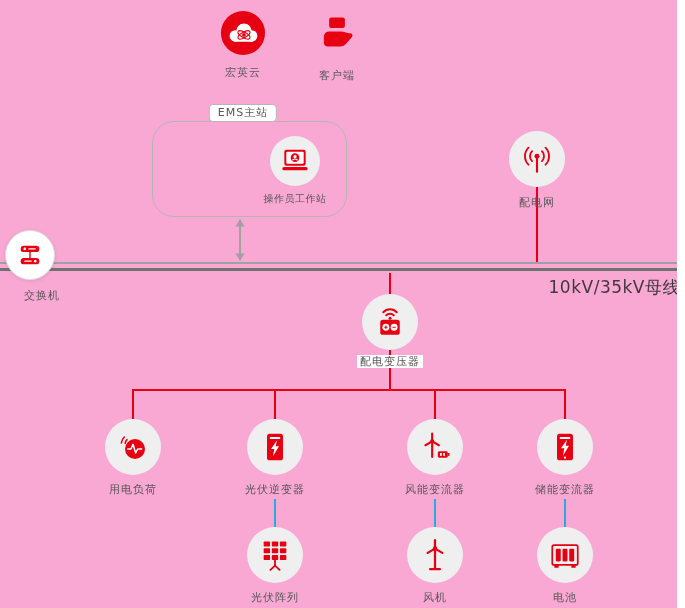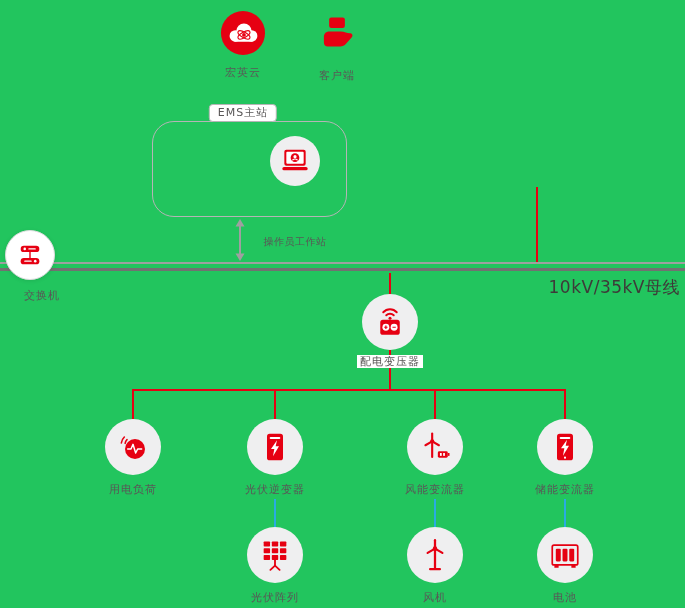--- a/index.html
+++ b/index.html
@@ -1,17 +1,17 @@
 <!DOCTYPE html>
 <html style="--red: #e60012; --blue: #29abe2; --text: #595757; --bus-top: #9fa0a0; --bus-bottom: #727171; --node-bg: #efeff0; --box-border: #b5b5b6;"><head>
 <meta charset="utf-8">
 <style>
   html,body{margin:0;padding:0;background:#ffffff;}
   body{font-family:"DejaVu Sans","Liberation Sans",sans-serif;}
-  .canvas{position:relative;width:685px;height:608px;background:#22c55e;overflow:hidden;}
+  .canvas{position:relative;width:629px;height:608px;background:#f9a8d4;overflow:hidden;padding-left:48px;}
   .node{position:absolute;display:flex;flex-direction:column;align-items:center;z-index:2;}
   .circle{border-radius:50%;background:var(--node-bg,#efeff0);display:flex;align-items:center;justify-content:center;}
   .circle.d50{width:50px;height:50px;}
   .circle.d56{width:56px;height:56px;}
   .circle.white{background:#fff;border:1px solid #dcdcdd;box-shadow:0 1px 4px rgba(0,0,0,.10);width:48px;height:48px;}
   .label{color:var(--text,#595757);font-size:11px;letter-spacing:1px;white-space:nowrap;text-align:center;line-height:13px;}
   .label.small{font-size:10px;letter-spacing:.5px;}
   .icon{color:var(--red,#e60012);display:block;}
   .connector{position:absolute;z-index:1;}
   .red-line{background:var(--red,#e60012);}
@@ -47,40 +47,55 @@
       <rect x="15" y="5" width="18" height="12" rx="2.5" fill="currentColor"></rect>
       <path d="M9 27c0-3.5 2.5-6 6-6h13c5 0 7.5 2 10.5 2 2.8 0 4.2 2.4 2.4 4.6l-6.6 7.6c-1.7 2-4 3.1-6.6 3.1H13.5C10.8 38.3 9 36.4 9 33.7V27z" fill="currentColor"></path>
     </svg>
     <div class="label" style="margin-top:14px;">客户端</div>
   </div>
 
   <div class="ems-box"></div>
   <div class="ems-badge">EMS主站</div>
 
 
-  <div class="node" style="left:251px;top:136px;width:88px;gap:43px;">
+  <div class="node" style="left:251px;top:136px;width:88px;">
     <div class="circle d50">
       <svg class="icon" width="32" height="32" viewBox="0 0 48 48">
         <rect x="8" y="7" width="32" height="24" rx="3" fill="currentColor"></rect>
         <rect x="11" y="10" width="26" height="18" rx="1.5" fill="#fff"></rect>
         <circle cx="24" cy="19" r="6.5" fill="currentColor"></circle>
         <circle cx="24" cy="17.5" r="2.4" fill="#fff"></circle>
         <path d="M20.5 22.5a5.5 5.5 0 0 1 7 0" stroke="#fff" stroke-width="1.6" fill="none" stroke-linecap="round"></path>
         <rect x="5" y="33" width="38" height="5" rx="2.5" fill="currentColor"></rect>
       </svg>
     </div>
     <div class="label small" style="margin-top:6px;">操作员工作站</div>
   </div>
 
   <svg class="connector" style="left:233px;top:219px;" width="14" height="42" viewBox="0 0 14 42">
     <path d="M7 6v30" stroke="#9fa0a0" stroke-width="2"></path>
     <path d="M7 0l4.5 7.5h-9z" fill="#9fa0a0"></path>
     <path d="M7 42l4.5-7.5h-9z" fill="#9fa0a0"></path>
   </svg>
 
+  <div class="node" style="left:495px;top:131px;width:84px;">
+    <div class="circle d56">
+      <svg class="icon" width="34" height="34" viewBox="0 0 48 48">
+        <g stroke="currentColor" fill="none" stroke-linecap="round">
+          <path d="M17 13a10 10 0 0 0 0 14" stroke-width="2.6"></path>
+          <path d="M12 8a17 17 0 0 0 0 24" stroke-width="2.6"></path>
+          <path d="M31 13a10 10 0 0 1 0 14" stroke-width="2.6"></path>
+          <path d="M36 8a17 17 0 0 1 0 24" stroke-width="2.6"></path>
+          <path d="M24 22v20" stroke-width="3"></path>
+        </g>
+        <circle cx="24" cy="20" r="3.5" fill="currentColor"></circle>
+      </svg>
+    </div>
+    <div class="label" style="margin-top:9px;">配电网</div>
+  </div>
   <div class="connector red-line" style="left:536px;top:187px;width:2px;height:76px;"></div>
 
   <div class="connector" style="left:0;top:262px;width:685px;height:2px;background:var(--bus-top,#9fa0a0);"></div>
   <div class="connector" style="left:0;top:268px;width:685px;height:3px;background:var(--bus-bottom,#727171);"></div>
   <div class="bus-label">10kV/35kV母线</div>
 
   <div class="node" style="left:-18px;top:230px;width:96px;">
     <div class="circle white">
       <svg class="icon" width="28" height="28" viewBox="0 0 48 48">
         <g fill="currentColor">

